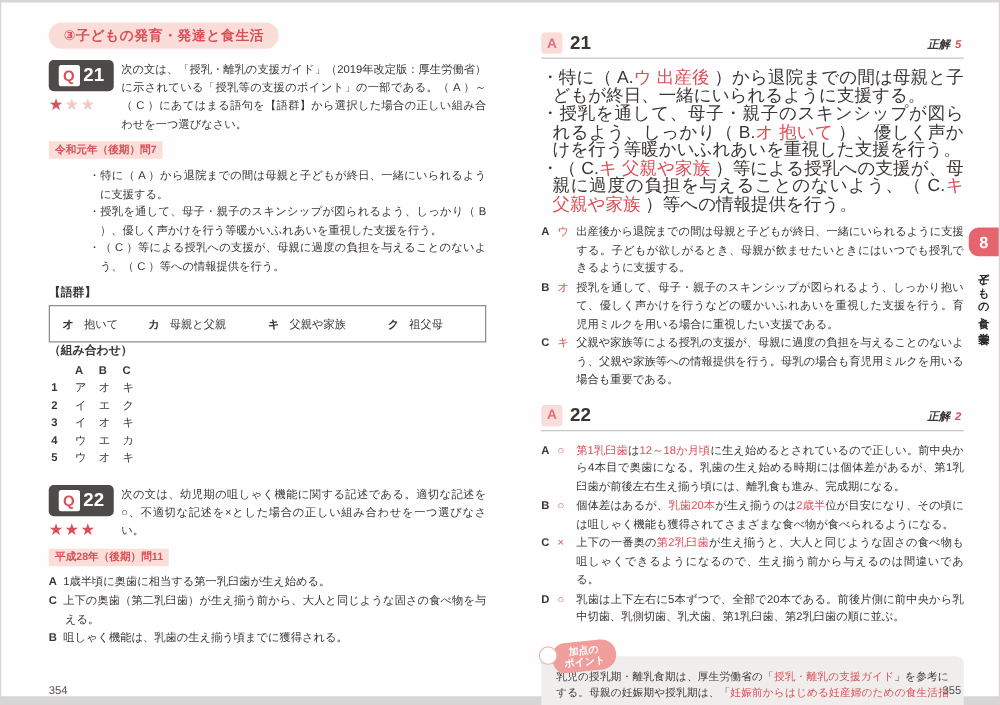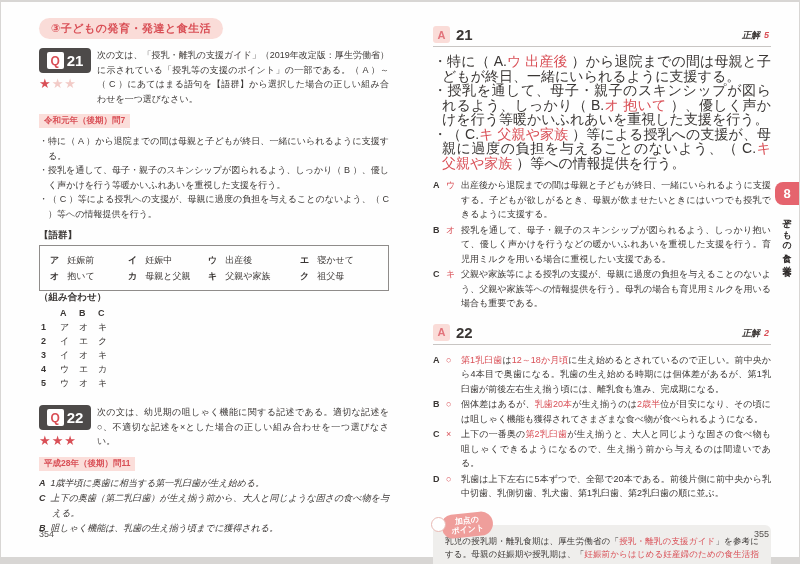--- a/index.html
+++ b/index.html
@@ -39,43 +39,43 @@
   .q-num { color:#ffffff; font-size:15px; font-weight:bold; }
   .stars { margin-top:3px; font-size:13px; letter-spacing:1px; }
   .stars-red  { color:#d94f56; }
   .stars-pale { color:#f2cbc7; }
   .q-text { flex:1; font-size:9px; line-height:14.5px; text-align:justify; }
   .exam-tag-row { text-align:left; margin-top:3px; }
   .exam-tag {
     display:inline-block; background:#fbdeda; color:#d94f56;
     font-size:8.5px; font-weight:bold; padding:1px 5px;
   }
-  .bullets { margin-top:6px; }
+  .bullets { margin-top:6px;margin-left:32px; }
   .bullet { font-size:9px; line-height:14.5px; padding-left:9px; text-indent:-9px; text-align:justify; }
   .wordlist-label { margin-top:8px; font-size:9.5px; font-weight:bold; }
   .wordlist-box {
     margin-top:3px; border:1px solid #8f8c8a; padding:6px 10px;
   }
   .wordlist-box table { border-collapse:collapse; width:100%; }
   .wordlist-box td { font-size:9px; line-height:16px; white-space:nowrap; }
   .wl-kana { font-weight:bold; margin-right:8px; }
   .combo-label { font-size:9.5px; font-weight:bold; }
   table.combo { border-collapse:collapse; margin-top:2px; margin-left:2px; }
   table.combo td {
     font-size:9px; line-height:14px; min-width:19px; text-align:left;
     padding:0;
   }
   table.combo .hdr { font-weight:bold; }
   table.combo .rownum { font-weight:bold; }
   .q22-gap { margin-top:15px; }
-  .statements { margin-top:5px;font-style:italic; }
+  .statements { margin-top:5px; }
   .stmt { font-size:9px; line-height:15px; padding-left:13px; text-indent:-13px; text-align:justify; }
   .stmt-letter { font-weight:bold; margin-right:5px; }
   .page-num {
-    position:absolute; bottom:18px; font-size:9px; color:#55514f;
+    position:absolute; bottom:0; font-size:9px; color:#55514f;
   }
   .page-num-left { left:0; }
   .page-num-right { right:2px; }
 
   
   .a-header {
     position:relative; display:flex; align-items:flex-end; gap:6px;
     padding-bottom:3px; border-bottom:1px solid #c8c5c3;
   }
   .a-header-21 { margin-top:24px; }
@@ -160,26 +160,20 @@
     <div class="bullets">
       <div class="bullet">・特に（ A ）から退院までの間は母親と子どもが終日、一緒にいられるように支援する。</div>
       <div class="bullet">・授乳を通して、母子・親子のスキンシップが図られるよう、しっかり（ B ）、優しく声かけを行う等暖かいふれあいを重視した支援を行う。</div>
       <div class="bullet">・（ C ）等による授乳への支援が、母親に過度の負担を与えることのないよう、（ C ）等への情報提供を行う。</div>
     </div>
 
     <div class="wordlist-label">【語群】</div>
     <div class="wordlist-box">
       <table>
         <tbody>
-            <tr>
-          <td style="width:78px"><span class="wl-kana">ア</span><span>妊娠前</span></td>
-          <td style="width:80px"><span class="wl-kana">イ</span><span>妊娠中</span></td>
-          <td style="width:92px"><span class="wl-kana">ウ</span><span>出産後</span></td>
-          <td><span class="wl-kana">エ</span><span>寝かせて</span></td>
-        </tr>
         <tr>
           <td><span class="wl-kana">オ</span><span>抱いて</span></td>
           <td><span class="wl-kana">カ</span><span>母親と父親</span></td>
           <td><span class="wl-kana">キ</span><span>父親や家族</span></td>
           <td><span class="wl-kana">ク</span><span>祖父母</span></td>
         </tr>
       </tbody>
         </table>
     </div>
 

